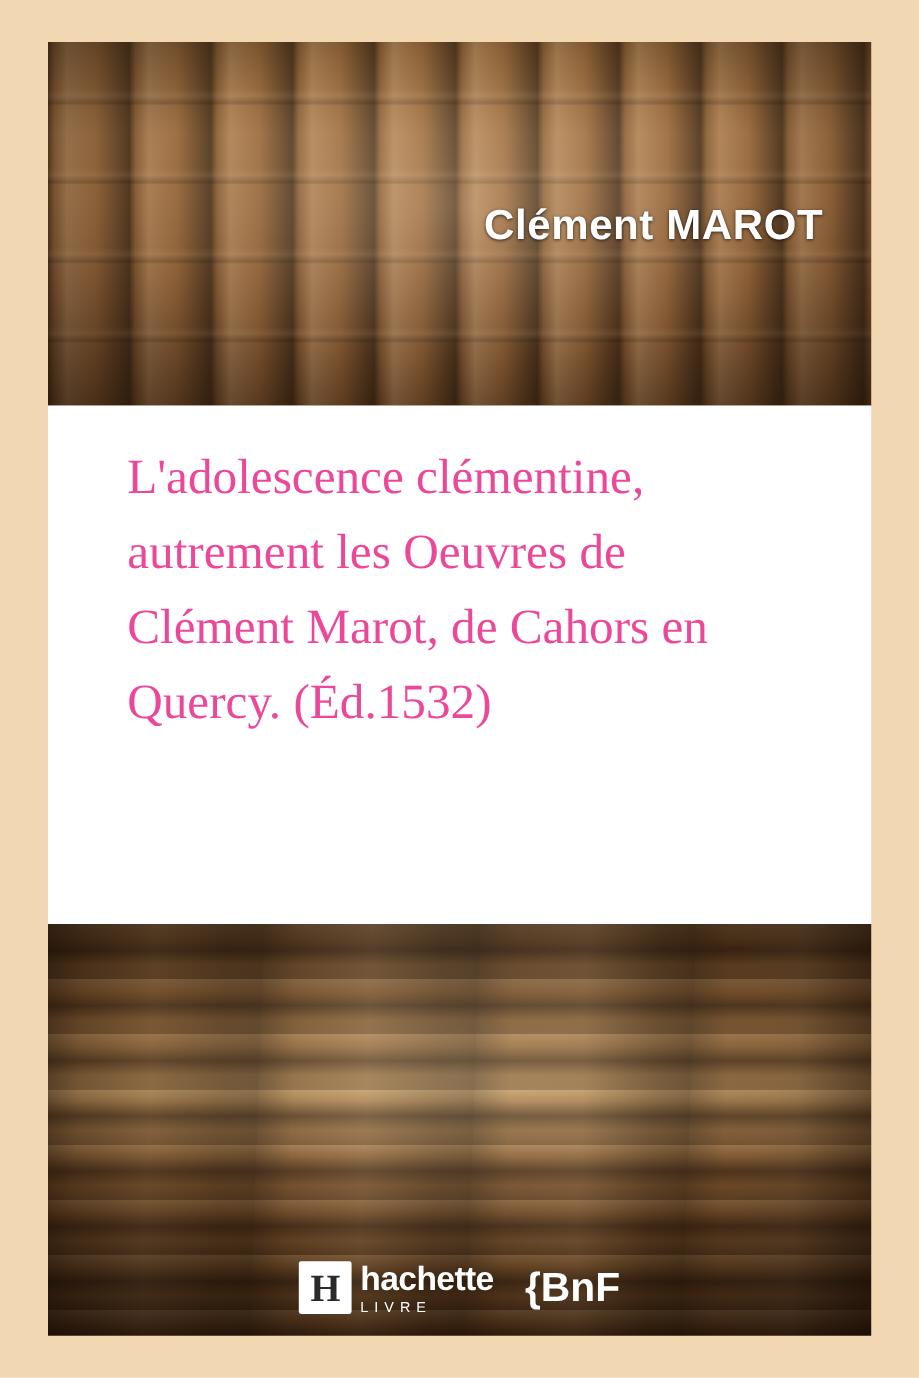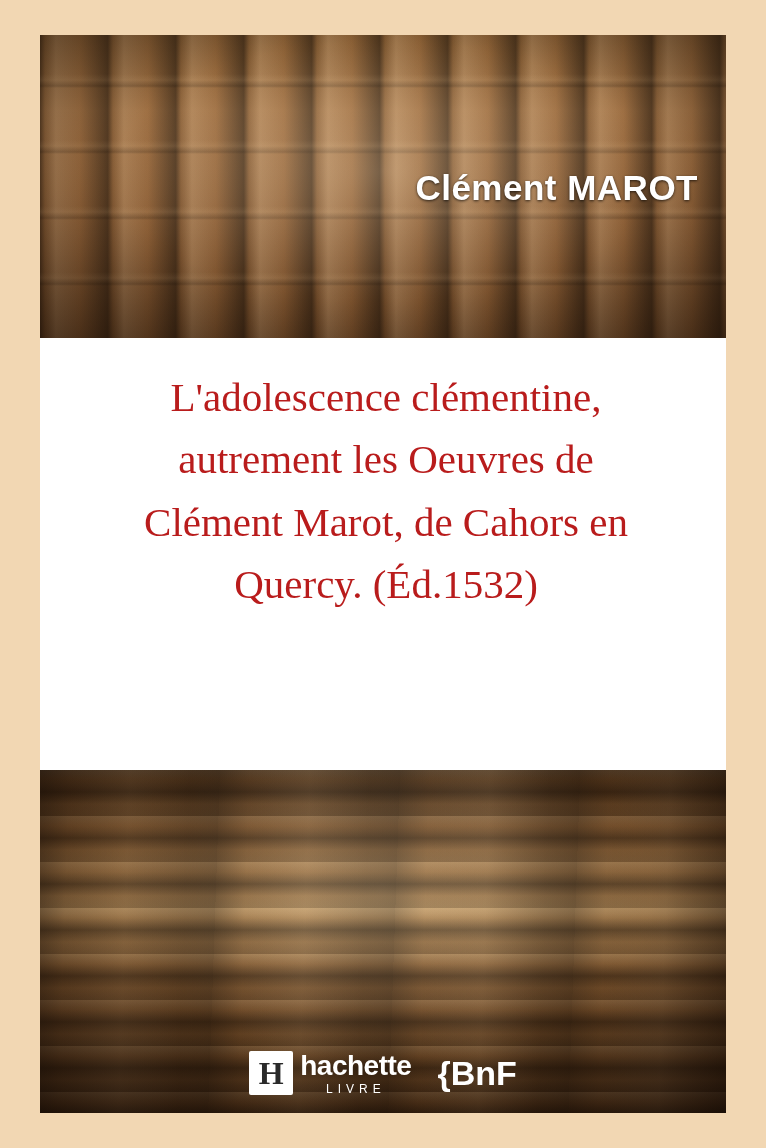--- a/index.html
+++ b/index.html
@@ -65,21 +65,21 @@
     inset: 0;
     background: radial-gradient(ellipse at 50% 45%,
       rgba(255,235,205,0.22) 0%,
       rgba(80,48,22,0.10) 55%,
       rgba(30,16,6,0.55) 100%);
   }
 
   
   .author {
     position: absolute;
-    right: 28px;
+    right: 40px;
     top: 133px;
     color: #ffffff;
     font-family: "Liberation Sans", sans-serif;
     font-weight: bold;
     font-size: 35px;
     letter-spacing: 0.5px;
     text-shadow: 0 1px 3px rgba(0,0,0,0.7);
     white-space: nowrap;
   }
 
@@ -94,22 +94,22 @@
     box-sizing: border-box;
   }
   .title-text {
     position: absolute;
     left: 66px;
     top: 28px;
     width: 560px;
     font-family: "Liberation Serif", serif;
     font-size: 41px;
     line-height: 1.52;
-    color: #b91c1c;
-    text-align: center;
+    color: #ec4899;
+    text-align: left;
   }
 
   
   .photo-bottom {
     position: absolute;
     left: 40px;
     top: 770px;
     width: 686px;
     height: 343px;
     overflow: hidden;
@@ -189,21 +189,20 @@
     font-size: 28px;
     letter-spacing: -0.5px;
     text-align: center;
   }
   .hachette-sub {
     color: #ffffff;
     font-family: "Liberation Sans", sans-serif;
     font-size: 12px;
     letter-spacing: 5px;
     margin-top: 3px;
-    text-align: center;
   }
   .bnf {
     color: #ffffff;
     font-family: "Liberation Sans", sans-serif;
     font-weight: bold;
     font-size: 34px;
     letter-spacing: 0px;
     text-align: center;
   }
 </style>

